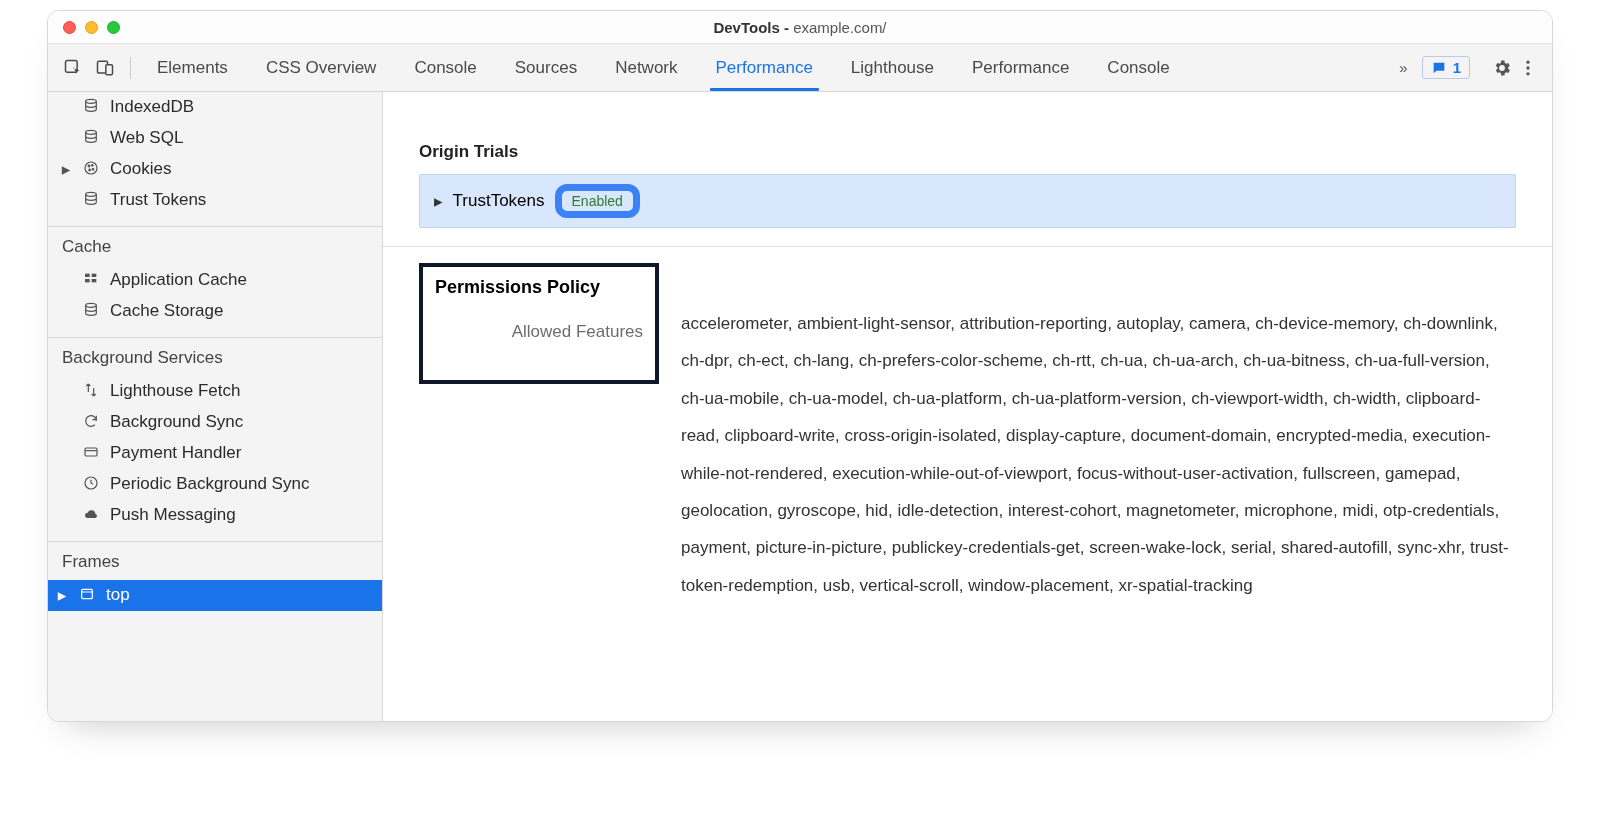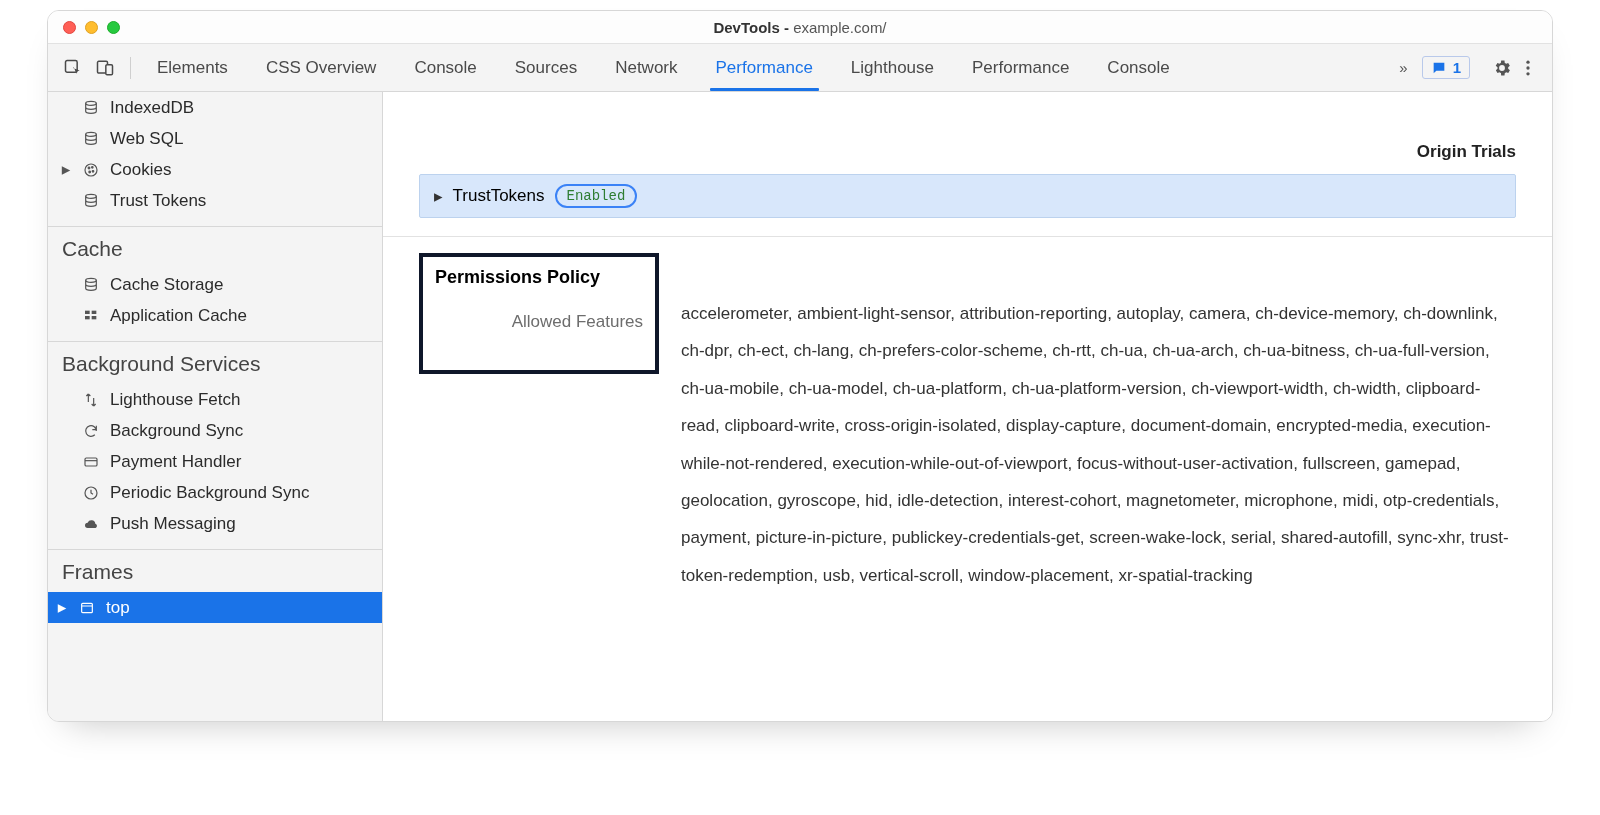--- a/index.html
+++ b/index.html
@@ -30,39 +30,39 @@
   .tab.active::after { content:""; position:absolute; left:-4px; right:-4px; bottom:-1px; height:3px; background:#1a73e8; border-radius:1px; }
   .tool-spacer { flex:1; }
   .chevs { margin:0 14px; color:#555; font-size:15px; cursor:pointer; }
   .issues-badge { display:inline-flex; align-items:center; gap:6px; border:1px solid #b9c9ea; border-radius:3px; padding:2px 8px; color:#1a73e8; font-weight:600; font-size:15px; cursor:pointer; margin-right:16px; }
   .issues-badge svg { display:block; }
   .gear, .kebab { cursor:pointer; color:#555; margin-left:6px; }
 
   
   .body { flex:1; display:flex; min-height:0; }
   .sidebar { width:335px; border-right:1px solid #d7d7d7; background:#f4f4f4; font-size:17px; color:#2b2b2b; overflow:hidden; }
-  .group-hdr { padding:10px 14px 8px; color:#444; font-size:21px; }
+  .group-hdr { padding:10px 14px 8px; color:#444; font-size:17px; }
   .sep { border-top:1px solid #d7d7d7; margin:6px 0 0; }
   .tree { padding:0 0 4px; }
-  .tree-item { display:flex; align-items:center; gap:10px; padding:5px 12px 5px 30px; cursor:pointer; }
+  .tree-item { display:flex; align-items:flex-start; gap:10px; padding:5px 12px 5px 30px; cursor:pointer; }
   .tree-item .caret { width:12px; margin-left:-18px; text-align:center; color:#555; }
   .tree-item.no-caret .caret { visibility:hidden; }
   .tree-item .ico { width:18px; height:18px; display:inline-flex; align-items:center; justify-content:center; color:#555; }
   .tree-item.selected { background:#1a73e8; color:#fff; }
   .tree-item.selected .ico, .tree-item.selected .caret { color:#fff; }
   .frames-item { padding-left:26px; }
 
   
   .main { flex:1; overflow:auto; background:#fff; }
   .section { padding:16px 36px 0; }
-  .section h3 { font-size:17px; font-weight:700; color:#222; margin:26px 0 12px;text-align:right; }
+  .section h3 { font-size:17px; font-weight:700; color:#222; margin:26px 0 12px; }
   .section h3.first { margin-top:34px; }
   .trial-row { background:#d8e7fb; border:1px solid #bcd2ee; border-radius:2px; padding:9px 14px; display:flex; align-items:center; gap:10px; font-size:17px; cursor:pointer; }
   .trial-row .caret { color:#333; }
-  .pill { display:inline-block; border:2px solid #3b82f6; color:#2e7d32; border-radius:12px; padding:0 10px; font-family:Liberation Mono, monospace; font-size:14px; line-height:20px; }
+  .pill { display:inline-block; border:7px solid #3b82f6; color:#2e7d32; border-radius:12px; padding:0 10px; font-family:Liberation Sans, sans-serif; font-size:14px; line-height:20px; }
   .hr { border:0; border-top:1px solid #e2e2e2; margin:18px -36px 0; }
 
   .perm-wrap { display:flex; gap:22px; padding:0 36px 28px; }
   .perm-left { width:240px; }
   .perm-header-box { border:4px solid #0f172a; padding:10px 12px 38px; margin-top:16px; }
   .perm-header-box h3 { margin:0 0 24px; font-size:18px; font-weight:700; }
   .perm-label { text-align:right; color:#6d6d6d; font-size:17px; }
   .perm-right { flex:1; font-size:17px; color:#333; line-height:2.2; padding-top:58px; }
 
   
@@ -180,38 +180,38 @@
           <span>Trust Tokens</span>
         </div>
       </div>
 
       <div class="sep"></div>
       <div class="group-hdr">Cache</div>
       <div class="tree">
         <div class="tree-item no-caret">
           <span class="caret">▸</span>
           <span class="ico">
-                <svg width="16" height="16" viewBox="0 0 24 24" fill="none" stroke="currentColor" stroke-width="1.8">
-                  <ellipse cx="12" cy="5" rx="8" ry="3"></ellipse>
-                  <path d="M4 5v6c0 1.7 3.6 3 8 3s8-1.3 8-3V5M4 11v6c0 1.7 3.6 3 8 3s8-1.3 8-3v-6"></path>
-                </svg>
-              </span>
-          <span>Cache Storage</span>
-        </div>
-        <div class="tree-item no-caret">
-          <span class="caret">▸</span>
-          <span class="ico">
                 <svg width="16" height="16" viewBox="0 0 24 24" fill="currentColor">
                   <rect x="3" y="4" width="7" height="5"></rect>
                   <rect x="13" y="4" width="7" height="5"></rect>
                   <rect x="3" y="12" width="7" height="5"></rect>
                   <rect x="13" y="12" width="7" height="5"></rect>
                 </svg>
               </span>
           <span>Application Cache</span>
+        </div>
+        <div class="tree-item no-caret">
+          <span class="caret">▸</span>
+          <span class="ico">
+                <svg width="16" height="16" viewBox="0 0 24 24" fill="none" stroke="currentColor" stroke-width="1.8">
+                  <ellipse cx="12" cy="5" rx="8" ry="3"></ellipse>
+                  <path d="M4 5v6c0 1.7 3.6 3 8 3s8-1.3 8-3V5M4 11v6c0 1.7 3.6 3 8 3s8-1.3 8-3v-6"></path>
+                </svg>
+              </span>
+          <span>Cache Storage</span>
         </div>
       </div>
 
       <div class="sep"></div>
       <div class="group-hdr">Background Services</div>
       <div class="tree">
         <div class="tree-item no-caret">
           <span class="caret">▸</span>
           <span class="ico">
                 <svg width="16" height="16" viewBox="0 0 24 24" fill="none" stroke="currentColor" stroke-width="1.8">

